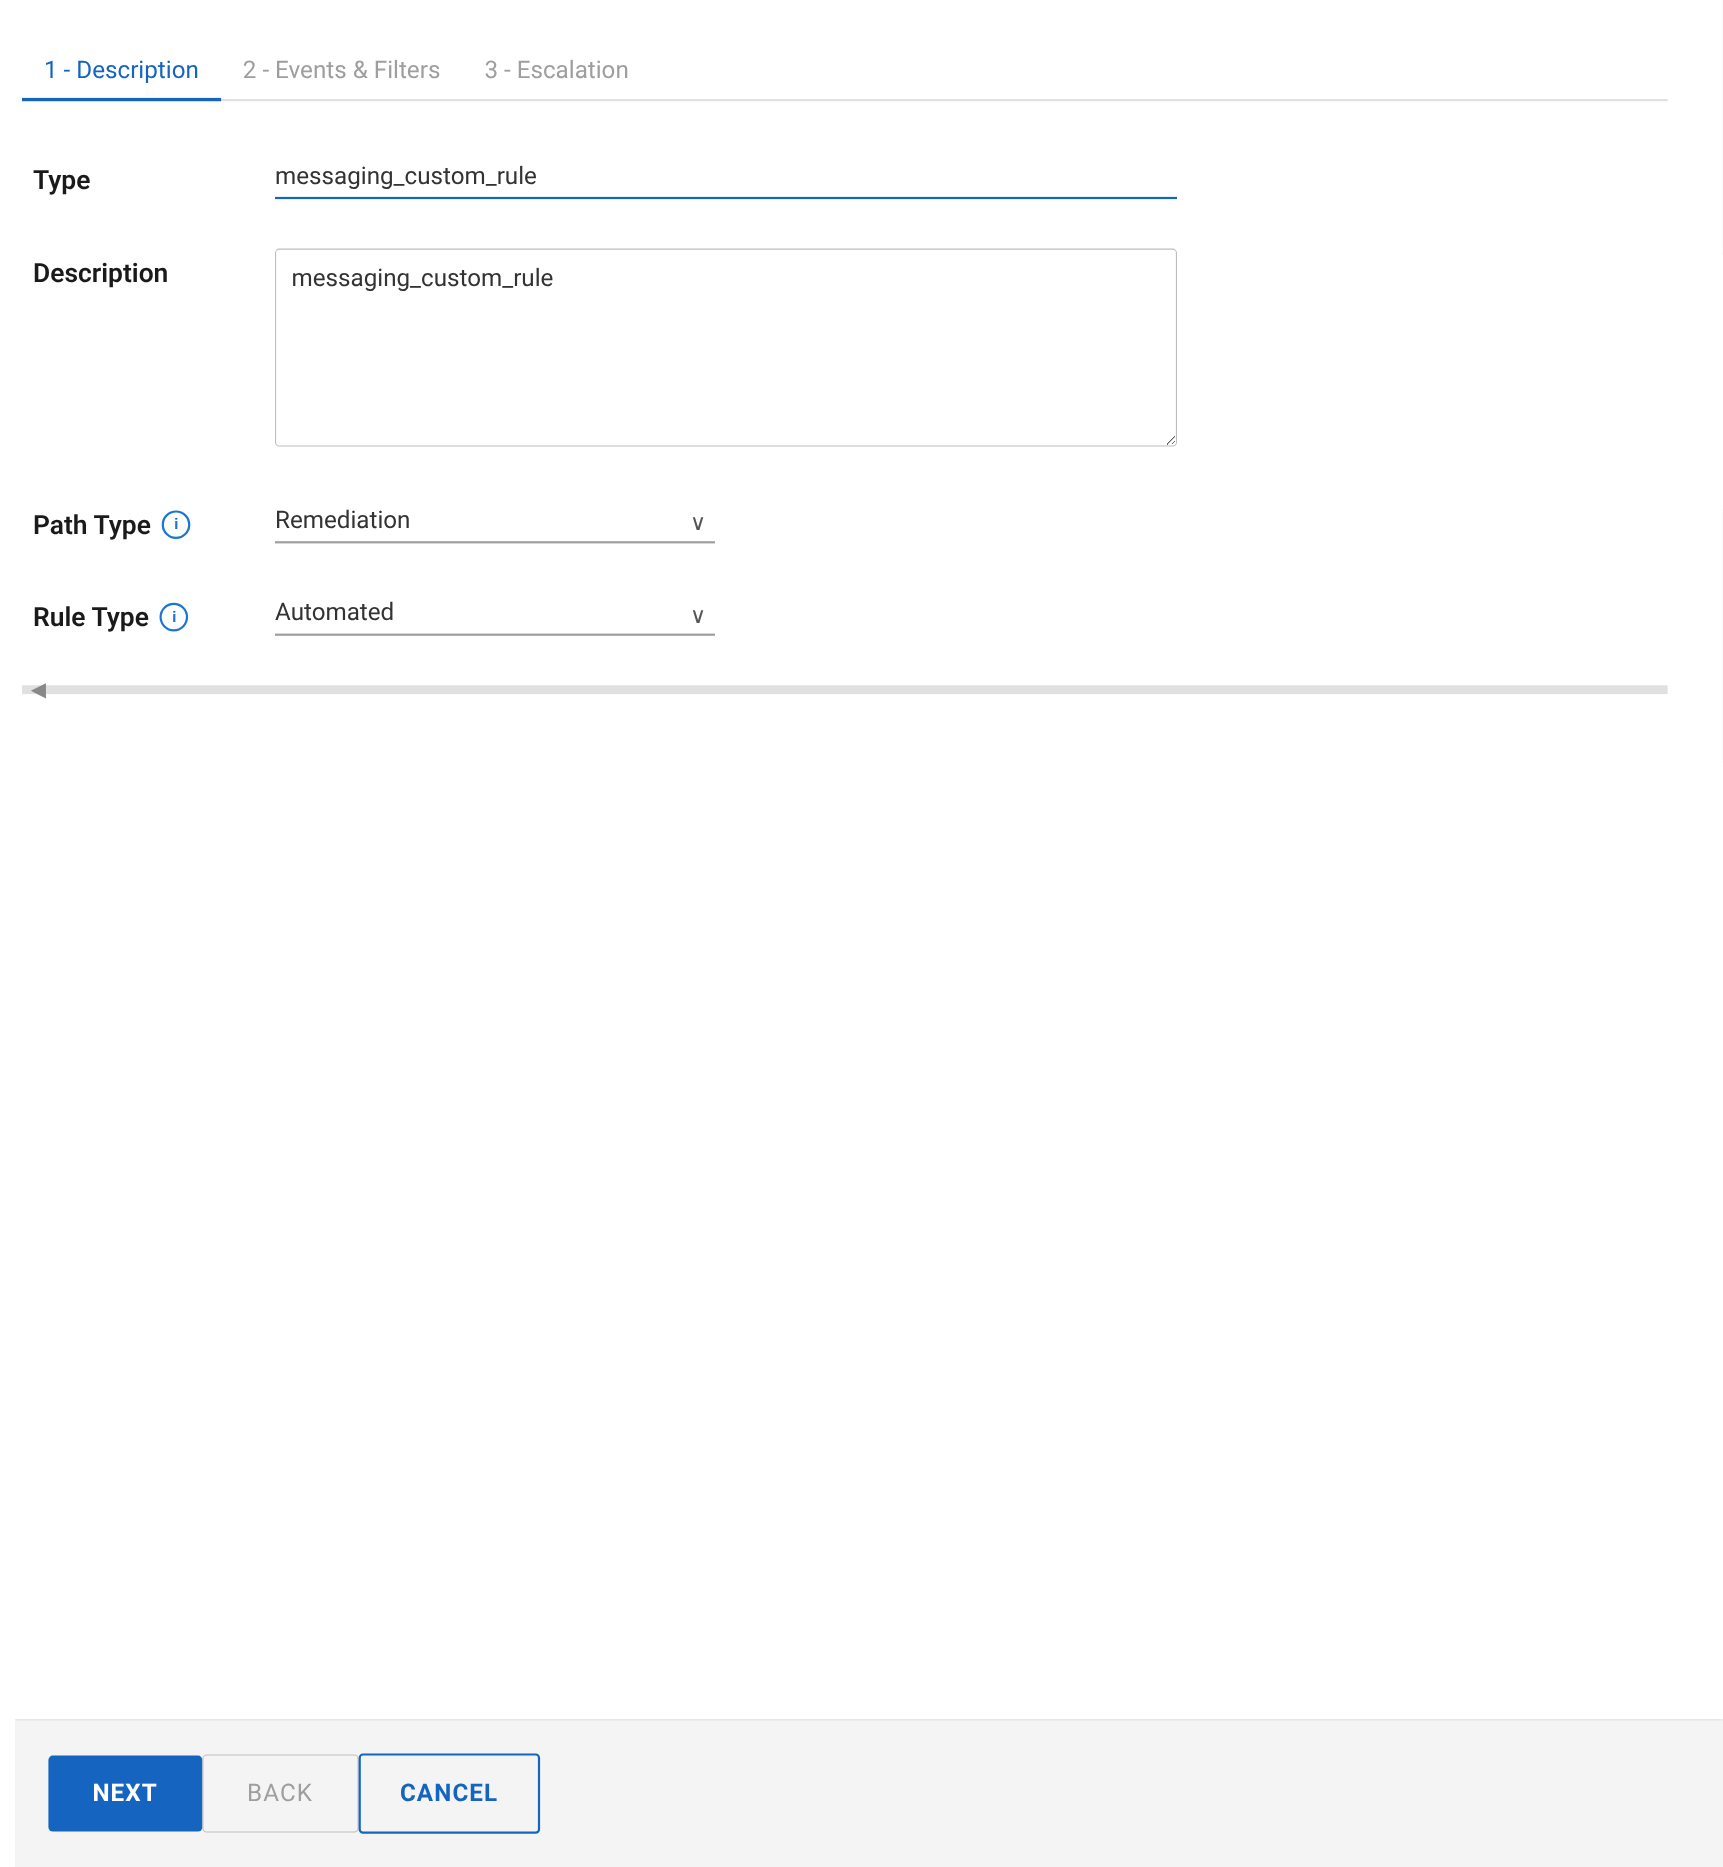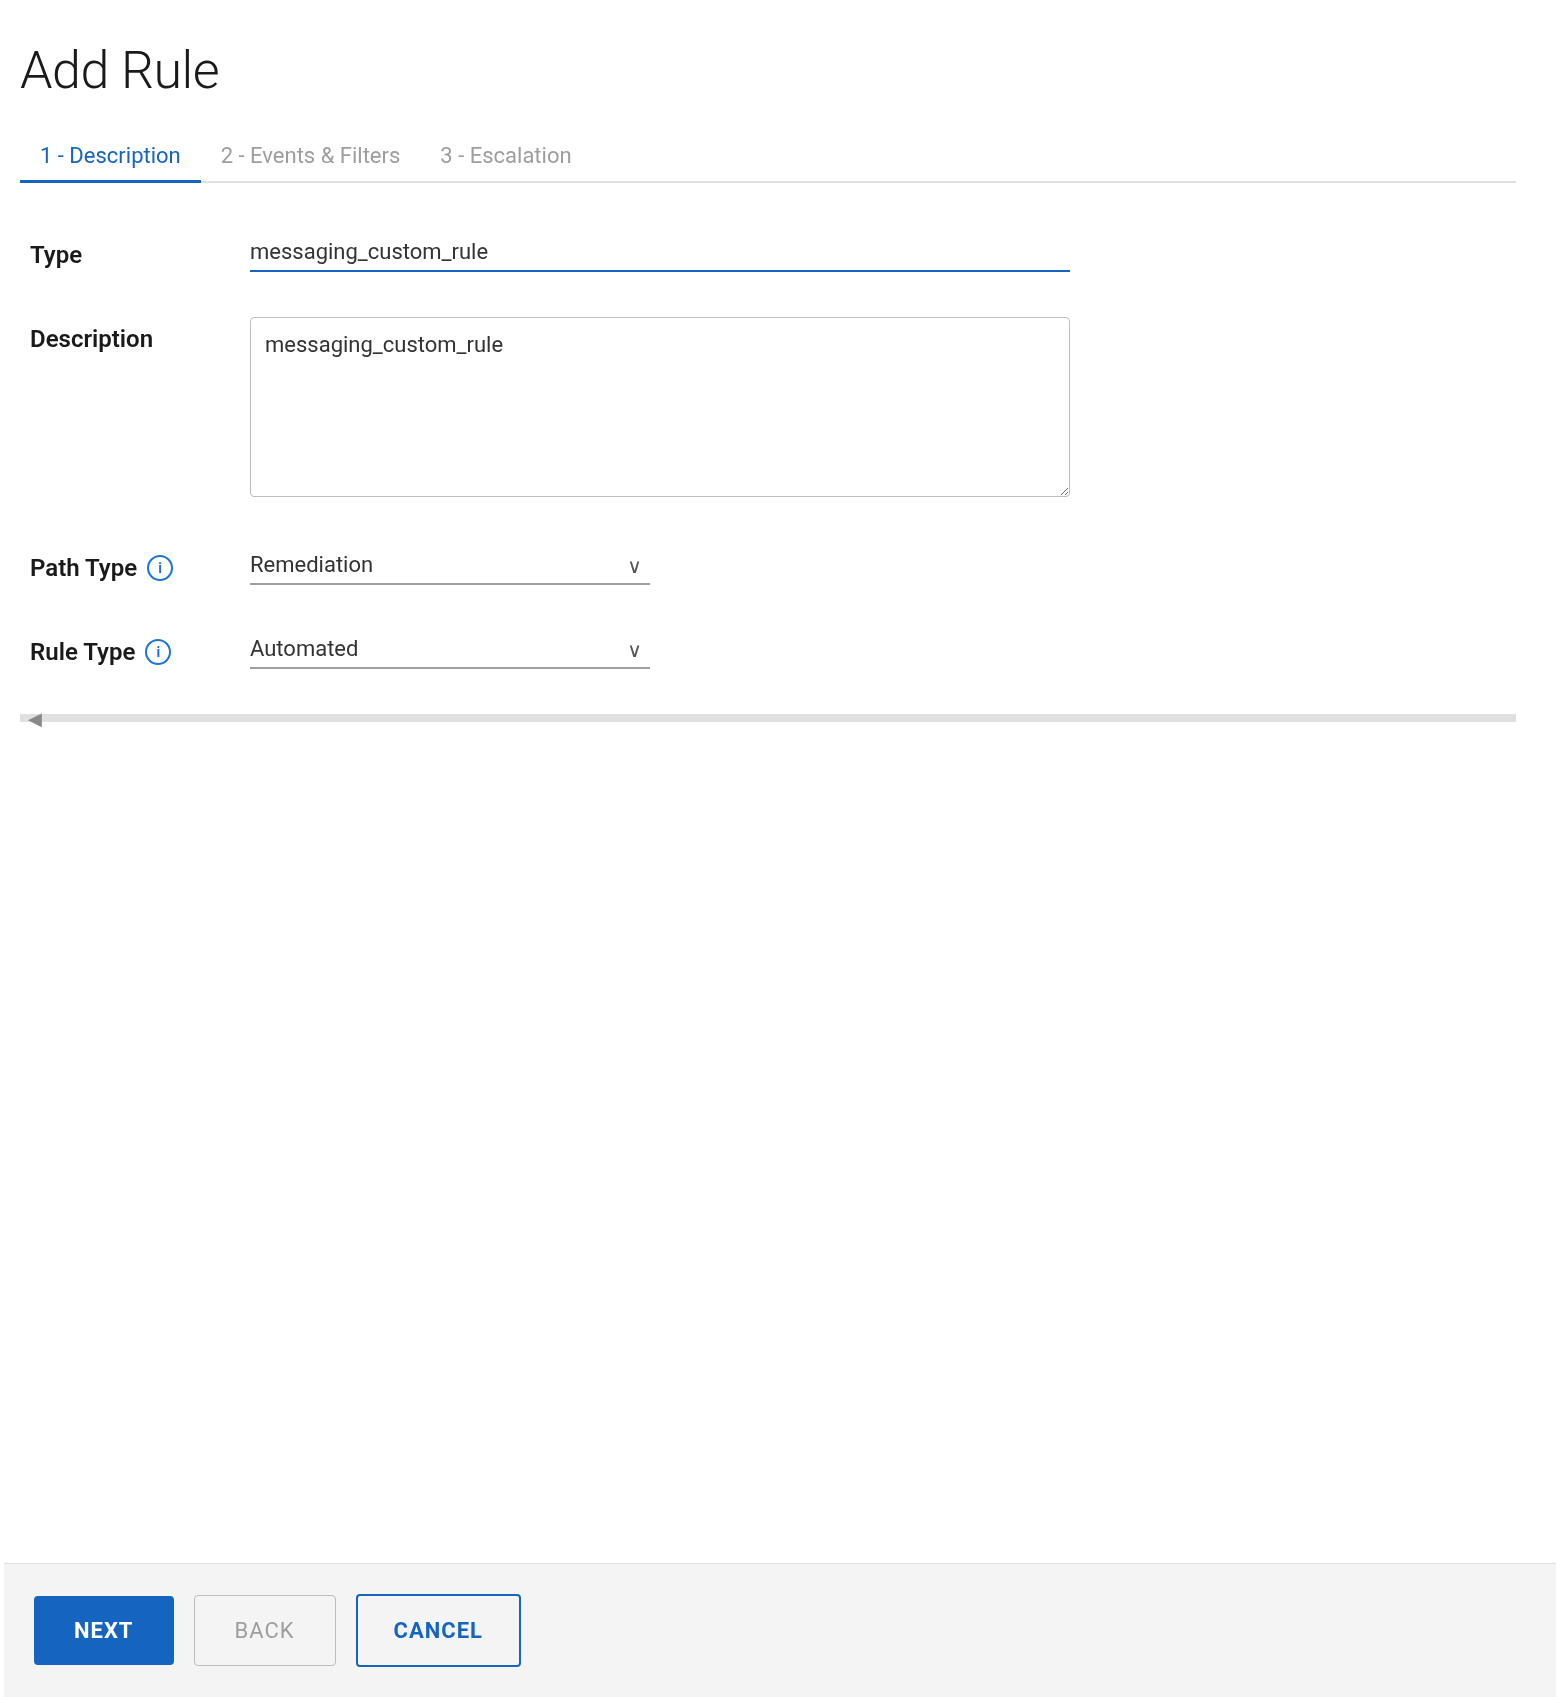--- a/index.html
+++ b/index.html
@@ -166,27 +166,26 @@
 
     .scroll-arrow {
       color: #888;
       font-size: 18px;
       cursor: pointer;
     }
 
     .footer-bar {
       position: fixed;
       bottom: 0;
-      left: 4px;
+      left: 14px;
       width: 1552px;
       background: #f4f4f4;
       padding: 30px 30px;
       display: flex;
       align-items: center;
-      gap: 20px;
       border-top: 1px solid #e0e0e0;
     }
 
     .btn-next {
       background: #1565c0;
       color: #ffffff;
       border: none;
       padding: 22px 40px;
       font-size: 22px;
       font-weight: 700;
@@ -221,21 +220,20 @@
       border-radius: 4px;
       min-width: 130px;
     }
   </style>
 </head>
 <body>
 
 <div class="page-container">
   <div class="main-content">
 
-    <h1 class="page-title">Add Rule</h1>
 
     <div class="tabs-container">
       <div class="tab active">
         <span>1 - Description</span>
       </div>
       <div class="tab">
         <span>2 - Events &amp; Filters</span>
       </div>
       <div class="tab">
         <span>3 - Escalation</span>

